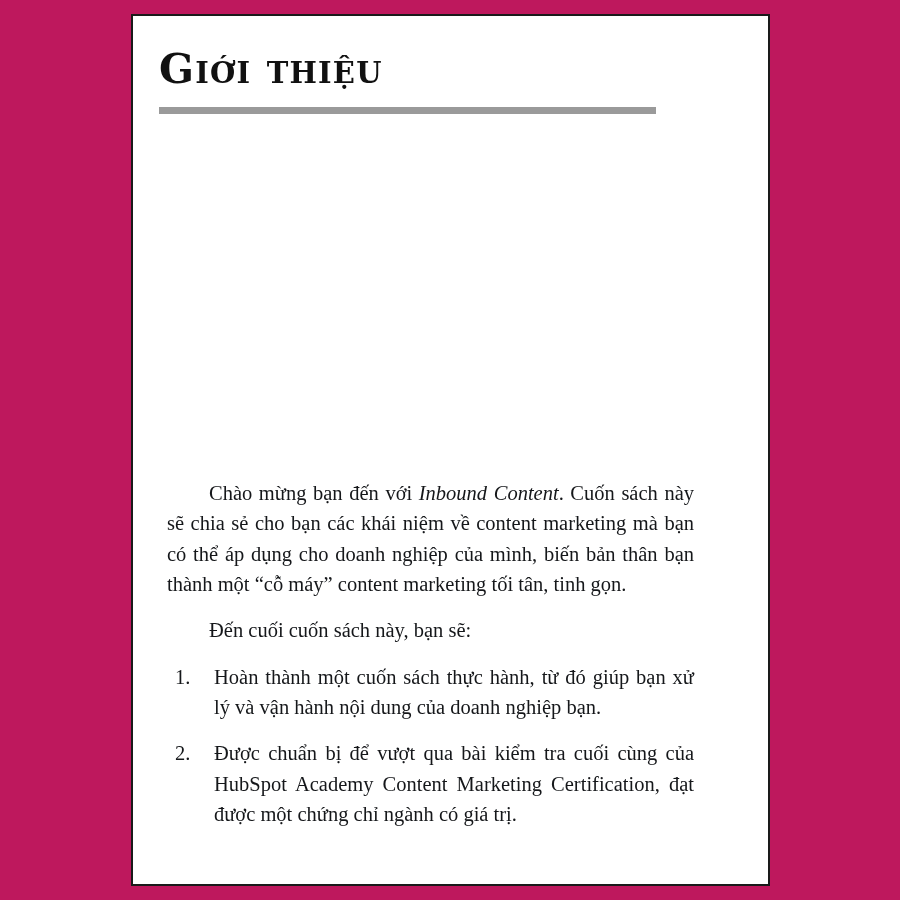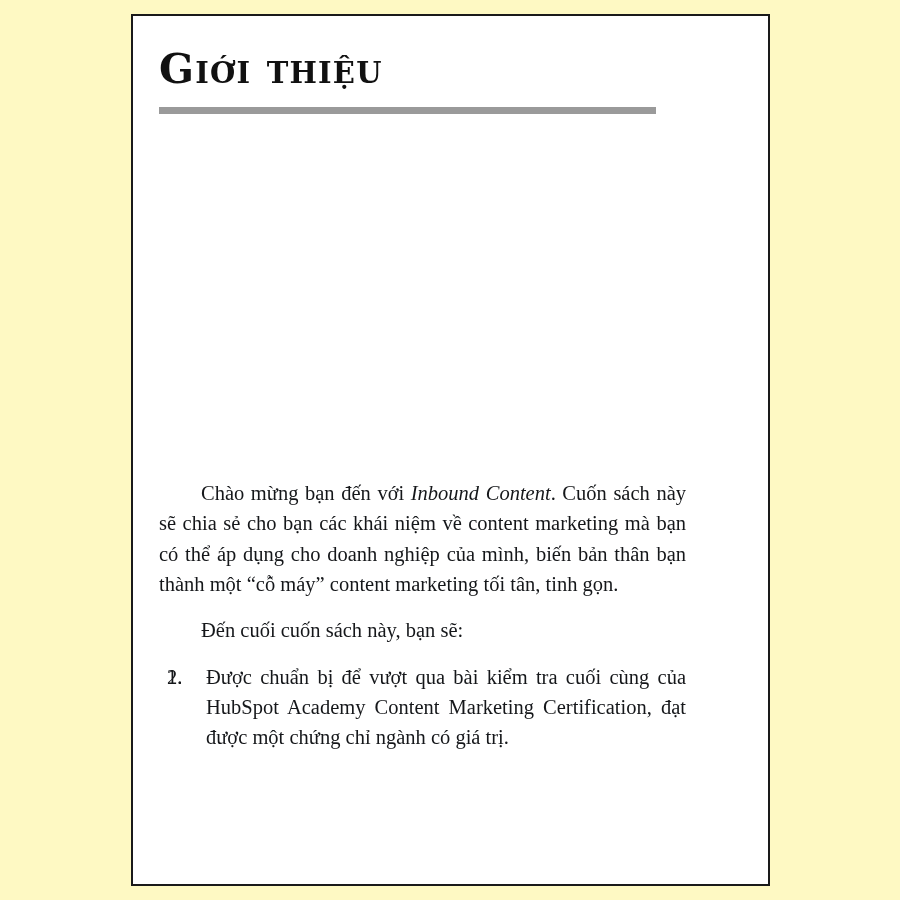--- a/index.html
+++ b/index.html
@@ -11,21 +11,21 @@
     overflow: hidden;
   }
   body {
     font-family: "Liberation Serif", serif;
   }
 
   #page {
     position: relative;
     width: 900px;
     height: 900px;
-    background: #fef9c3;
+    background: #be185d;
     box-sizing: border-box;
   }
 
   
   .sheet {
     position: absolute;
     left: 131px;
     top: 14px;
     width: 639px;
     height: 872px;
@@ -76,21 +76,21 @@
     letter-spacing: -0.2px;
     color: #111111;
     margin: 0;
     text-transform: uppercase;
     transform: scaleX(0.92);
     transform-origin: left top;
   }
 
   .body-block {
     position: absolute;
-    left: 0;
+    left: 8px;
     top: 440px;
     width: 527px;
   }
 
   p.para {
     margin: 0 0 16px 0;
     font-family: "Liberation Serif", serif;
     font-size: 20.5px;
     line-height: 1.48;
     color: #15171a;
@@ -151,20 +151,21 @@
 
         <p class="para">
           <span>Chào mừng bạn đến với </span><span class="em">Inbound Content</span><span>. Cuốn sách này sẽ chia sẻ cho bạn các khái niệm về content marketing mà bạn có thể áp dụng cho doanh nghiệp của mình, biến bản thân bạn thành một “cỗ máy” content marketing tối tân, tinh gọn.</span>
         </p>
 
         <p class="para noindent">Đến cuối cuốn sách này, bạn sẽ:</p>
 
         <ol class="items">
           <li>
             <span class="num">1.</span>
+            <span>Hoàn thành một cuốn sách thực hành, từ đó giúp bạn xử lý và vận hành nội dung của doanh nghiệp bạn.</span>
           </li>
           <li>
             <span class="num">2.</span>
             <span>Được chuẩn bị để vượt qua bài kiểm tra cuối cùng của HubSpot Academy Content Marketing Certification, đạt được một chứng chỉ ngành có giá trị.</span>
           </li>
         </ol>
 
       </div>
     </div>
   </div>

